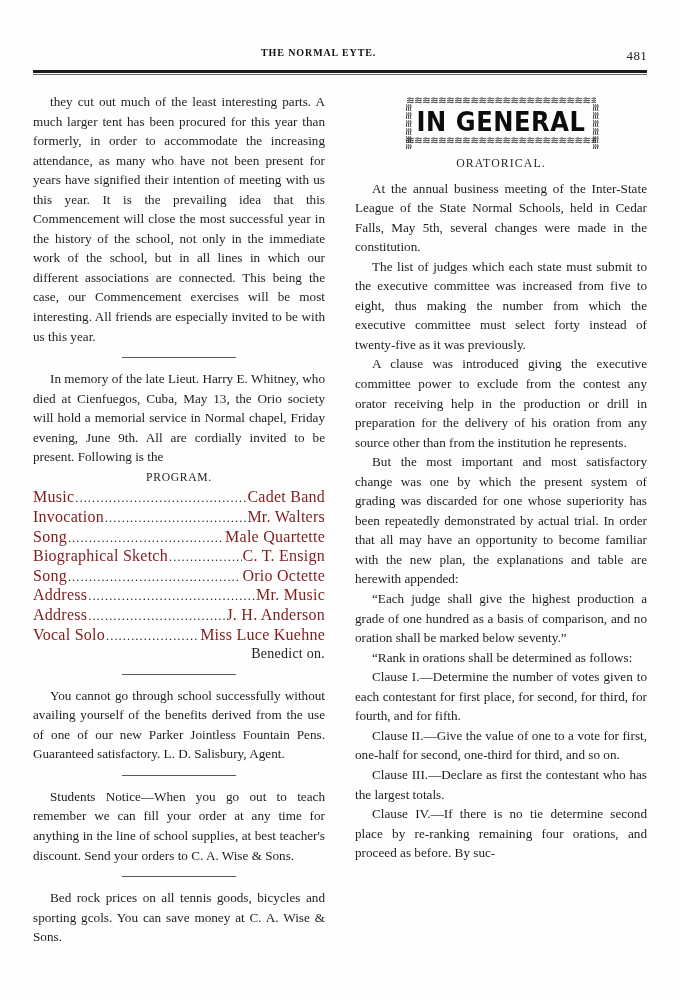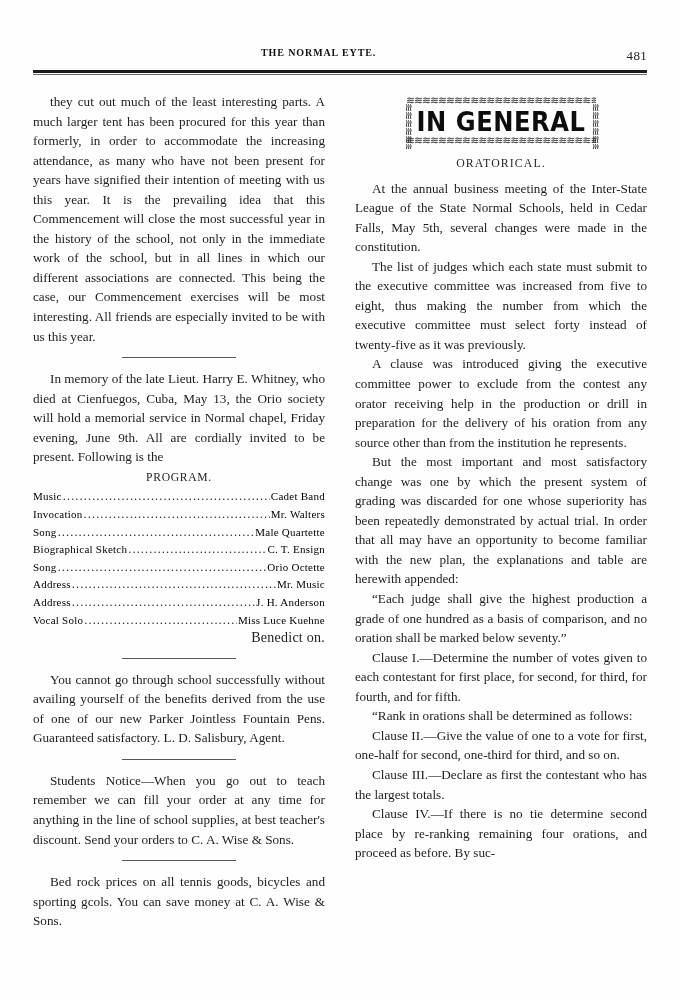--- a/index.html
+++ b/index.html
@@ -101,23 +101,23 @@
 
   
   .program-title {
     text-align: center;
     font-size: 11.6px;
     letter-spacing: 0.7px;
     margin: 1px 0 1px 0;
     color: #242424;
   }
   .prog-list {
-    font-size: 11px;
+    font-size: 16px;
     line-height: 17.6px;
-    color: #000000;
+    color: #7f1d1d;
   }
   .prog-row {
     display: flex;
     align-items: baseline;
     width: 100%;
     white-space: nowrap;
     overflow: hidden;
   }
   .prog-item { flex: 0 0 auto; letter-spacing: 0.25px;}
   .prog-leader {
@@ -275,20 +275,20 @@
       <div class="section-title">IN GENERAL</div>
     </div>
 
     <div class="subsection">ORATORICAL.</div>
 
     <p class="body rc-first">At the annual business meeting of the Inter-State League of the State Normal Schools, held in Cedar Falls, May 5th, several changes were made in the constitution.</p>
     <p class="body">The list of judges which each state must submit to the executive committee was increased from five to eight, thus making the number from which the executive committee must select forty instead of twenty-five as it was previously.</p>
     <p class="body">A clause was introduced giving the executive committee power to exclude from the contest any orator receiving help in the production or drill in preparation for the delivery of his oration from any source other than from the institution he represents.</p>
     <p class="body">But the most important and most satisfactory change was one by which the present system of grading was discarded for one whose superiority has been repeatedly demonstrated by actual trial. In order that all may have an opportunity to become familiar with the new plan, the explanations and table are herewith appended:</p>
     <p class="body">“Each judge shall give the highest production a grade of one hundred as a basis of comparison, and no oration shall be marked below seventy.”</p>
+    <p class="body">“Rank in orations shall be determined as follows:</p>
     <p class="body">Clause I.—Determine the number of votes given to each contestant for first place, for second, for third, for fourth, and for fifth.</p>
-    <p class="body">“Rank in orations shall be determined as follows:</p>
     <p class="body">Clause II.—Give the value of one to a vote for first, one-half for second, one-third for third, and so on.</p>
     <p class="body">Clause III.—Declare as first the contestant who has the largest totals.</p>
     <p class="body">Clause IV.—If there is no tie determine second place by re-ranking remaining four orations, and proceed as before. By suc-</p>
   </div>
 
 </div>
 
 </body></html>

